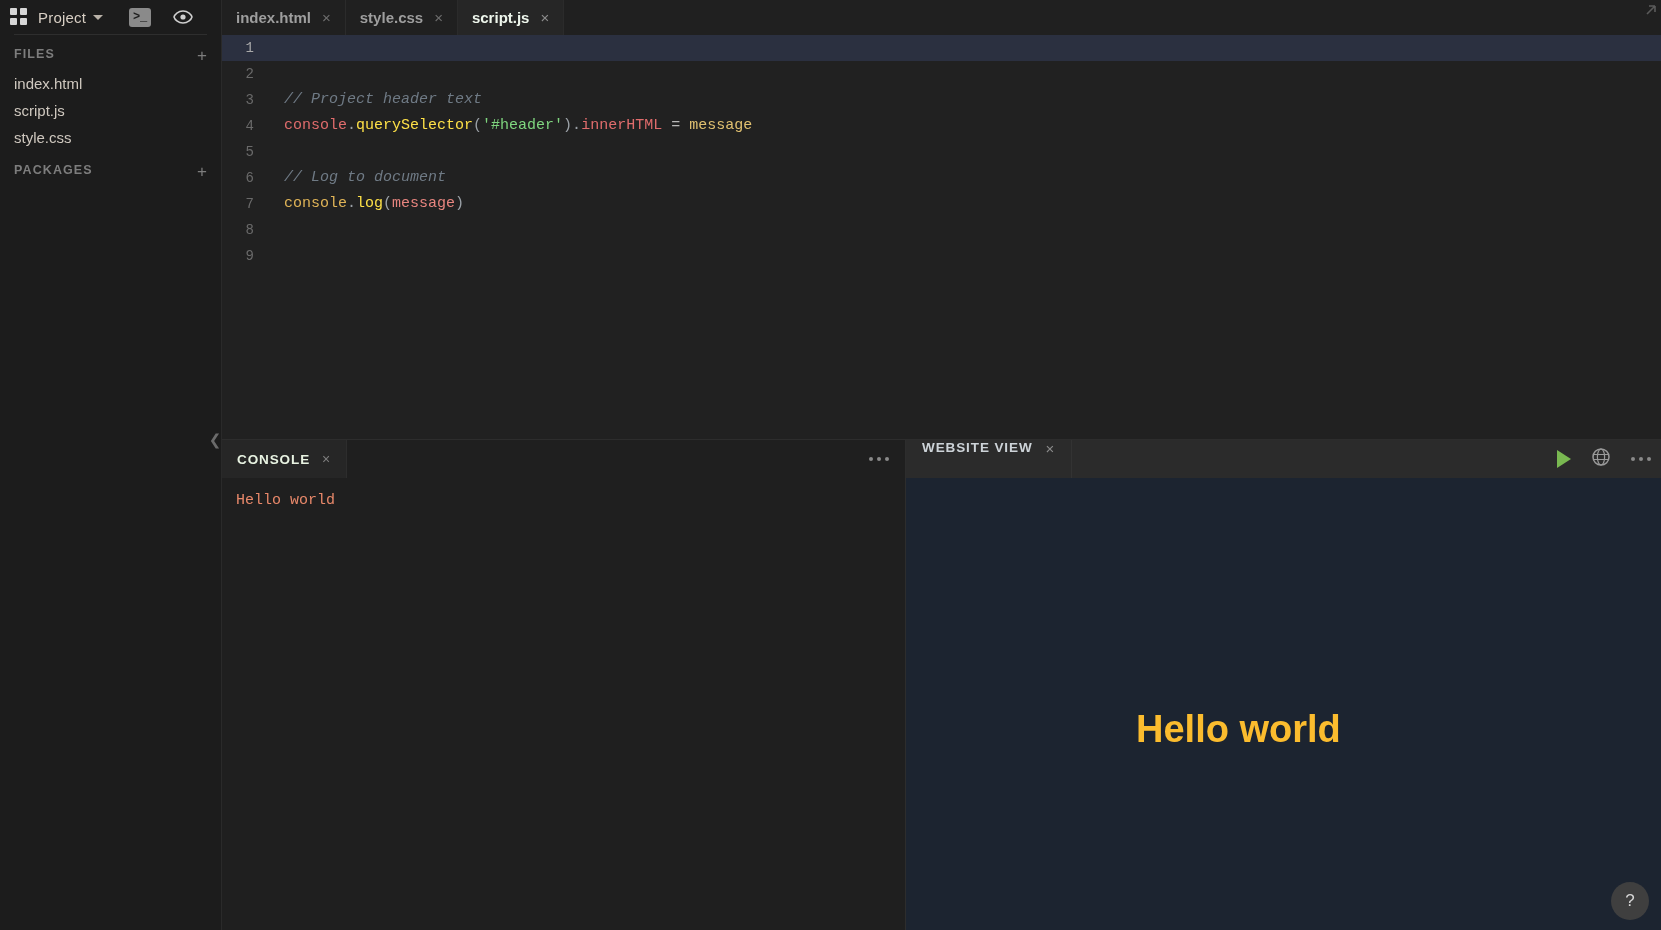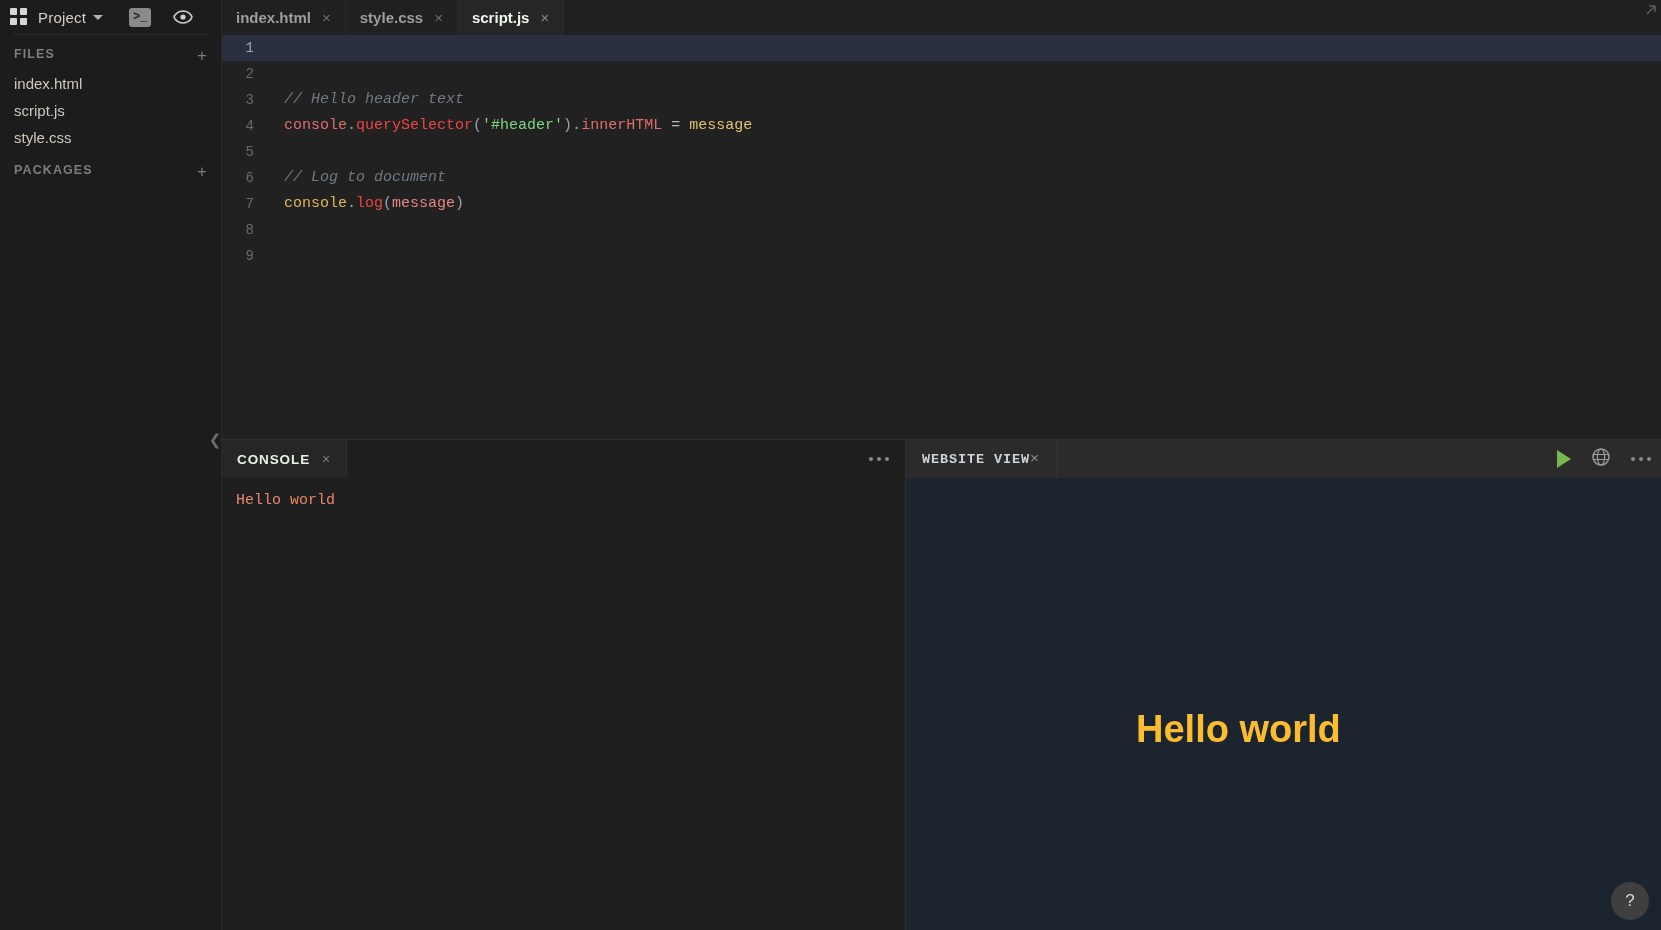--- a/index.html
+++ b/index.html
@@ -69,21 +69,21 @@
   .code-row.hl{ background:#2b3040; }
   .ln{ width:46px; flex:0 0 46px; text-align:right; padding-right:14px; color:#6a6a6a; font-size:14px; }
   .ln.cur{ color:#a9a9a9; }
   .cl{ white-space:pre; padding-left:16px; }
   .k-const{ color:#c792ea; }
   .k-var{ color:#f2c55c; }
   .k-op{ color:#b8b8b8; }
   .k-str{ color:#7fd67f; }
   .k-com{ color:#6f7a85; font-style:italic; }
   .k-obj{ color:#e06c6c; }
-  .k-fn{ color:#ef4444;text-align:center; }
+  .k-fn{ color:#fde047;text-align:center; }
   .k-prop{ color:#e06c6c; }
   .k-punc{ color:#9aa0a6; }
   .k-arg{ color:#e8857f; }
   .k-consoleobj{ color:#e0b457; }
 
   
   .collapse-handle{
     position:absolute; left:-14px; top:-13px; width:14px; height:26px;
     display:flex; align-items:center; justify-content:center;
     color:#6b6b6b; font-size:15px; z-index:5;
@@ -101,23 +101,23 @@
   }
   .pane-tab .x{ color:#7e7e7e; font-weight:normal; font-size:14px; }
   .pane-head-rest{ flex:1; display:flex; align-items:center; justify-content:flex-end; padding-right:16px; background:#1f1f1f; }
   .dots{ display:flex; gap:4px; }
   .dots i{ width:4px; height:4px; border-radius:50%; background:#8a8a8a; display:block; }
   .console-body{ flex:1; padding:14px 14px 0 14px; font-family:"Liberation Mono", monospace; font-size:15px; color:#e8886a; }
 
   .web-pane{ flex:1; display:flex; flex-direction:column; min-width:0; }
   .web-head{ height:38px; display:flex; align-items:stretch; background:#262626; }
   .web-tab{
-    display:flex; align-items:center; padding:0 16px;
+    display:flex; gap:13px; padding:0 16px;
     font-size:13.5px; font-weight:bold; letter-spacing:.9px; color:#cdd3d8;
-    background:#2b2b2b; border-right:1px solid #333;font-family:Liberation Mono, monospace;
+    background:#2b2b2b; border-right:1px solid #333;
   }
   .web-tab .x{ color:#8b8b8b; font-weight:normal; font-size:15px; }
   .web-head-rest{ flex:1; display:flex; align-items:center; justify-content:flex-end; gap:20px; padding-right:10px; background:#2b2b2b; }
   .play{ width:0;height:0;border-left:14px solid #79b851;border-top:9px solid transparent;border-bottom:9px solid transparent; }
   .web-body{ flex:1; background:#1c2430; position:relative; display:flex; align-items:center; justify-content:center; }
   .web-h1{ color:#fbbc2e; font-size:38px; font-weight:bold; position:absolute; left:230px; top:230px; white-space:nowrap; }
 
   .help-btn{
     position:absolute; right:12px; bottom:10px; width:38px; height:38px; border-radius:50%;
     background:#3f3f3f; color:#d6d6d6; display:flex; align-items:center; justify-content:center;
@@ -195,21 +195,21 @@
         <span class="ln cur">1</span>
       </div>
 
       <div class="code-row">
         <span class="ln">2</span>
         <span class="cl"></span>
       </div>
 
       <div class="code-row">
         <span class="ln">3</span>
-        <span class="cl"><span class="k-com">// Hello header text</span></span>
+        <span class="cl"><span class="k-com">// Project header text</span></span>
       </div>
 
       <div class="code-row">
         <span class="ln">4</span>
         <span class="cl"><span class="k-obj">console</span><span class="k-punc">.</span><span class="k-fn">querySelector</span><span class="k-punc">(</span><span class="k-str">'#header'</span><span class="k-punc">)</span><span class="k-punc">.</span><span class="k-prop">innerHTML</span><span class="k-op"> = </span><span class="k-var" style="color:#e0c070">message</span></span>
       </div>
 
       <div class="code-row">
         <span class="ln">5</span>
         <span class="cl"></span>

